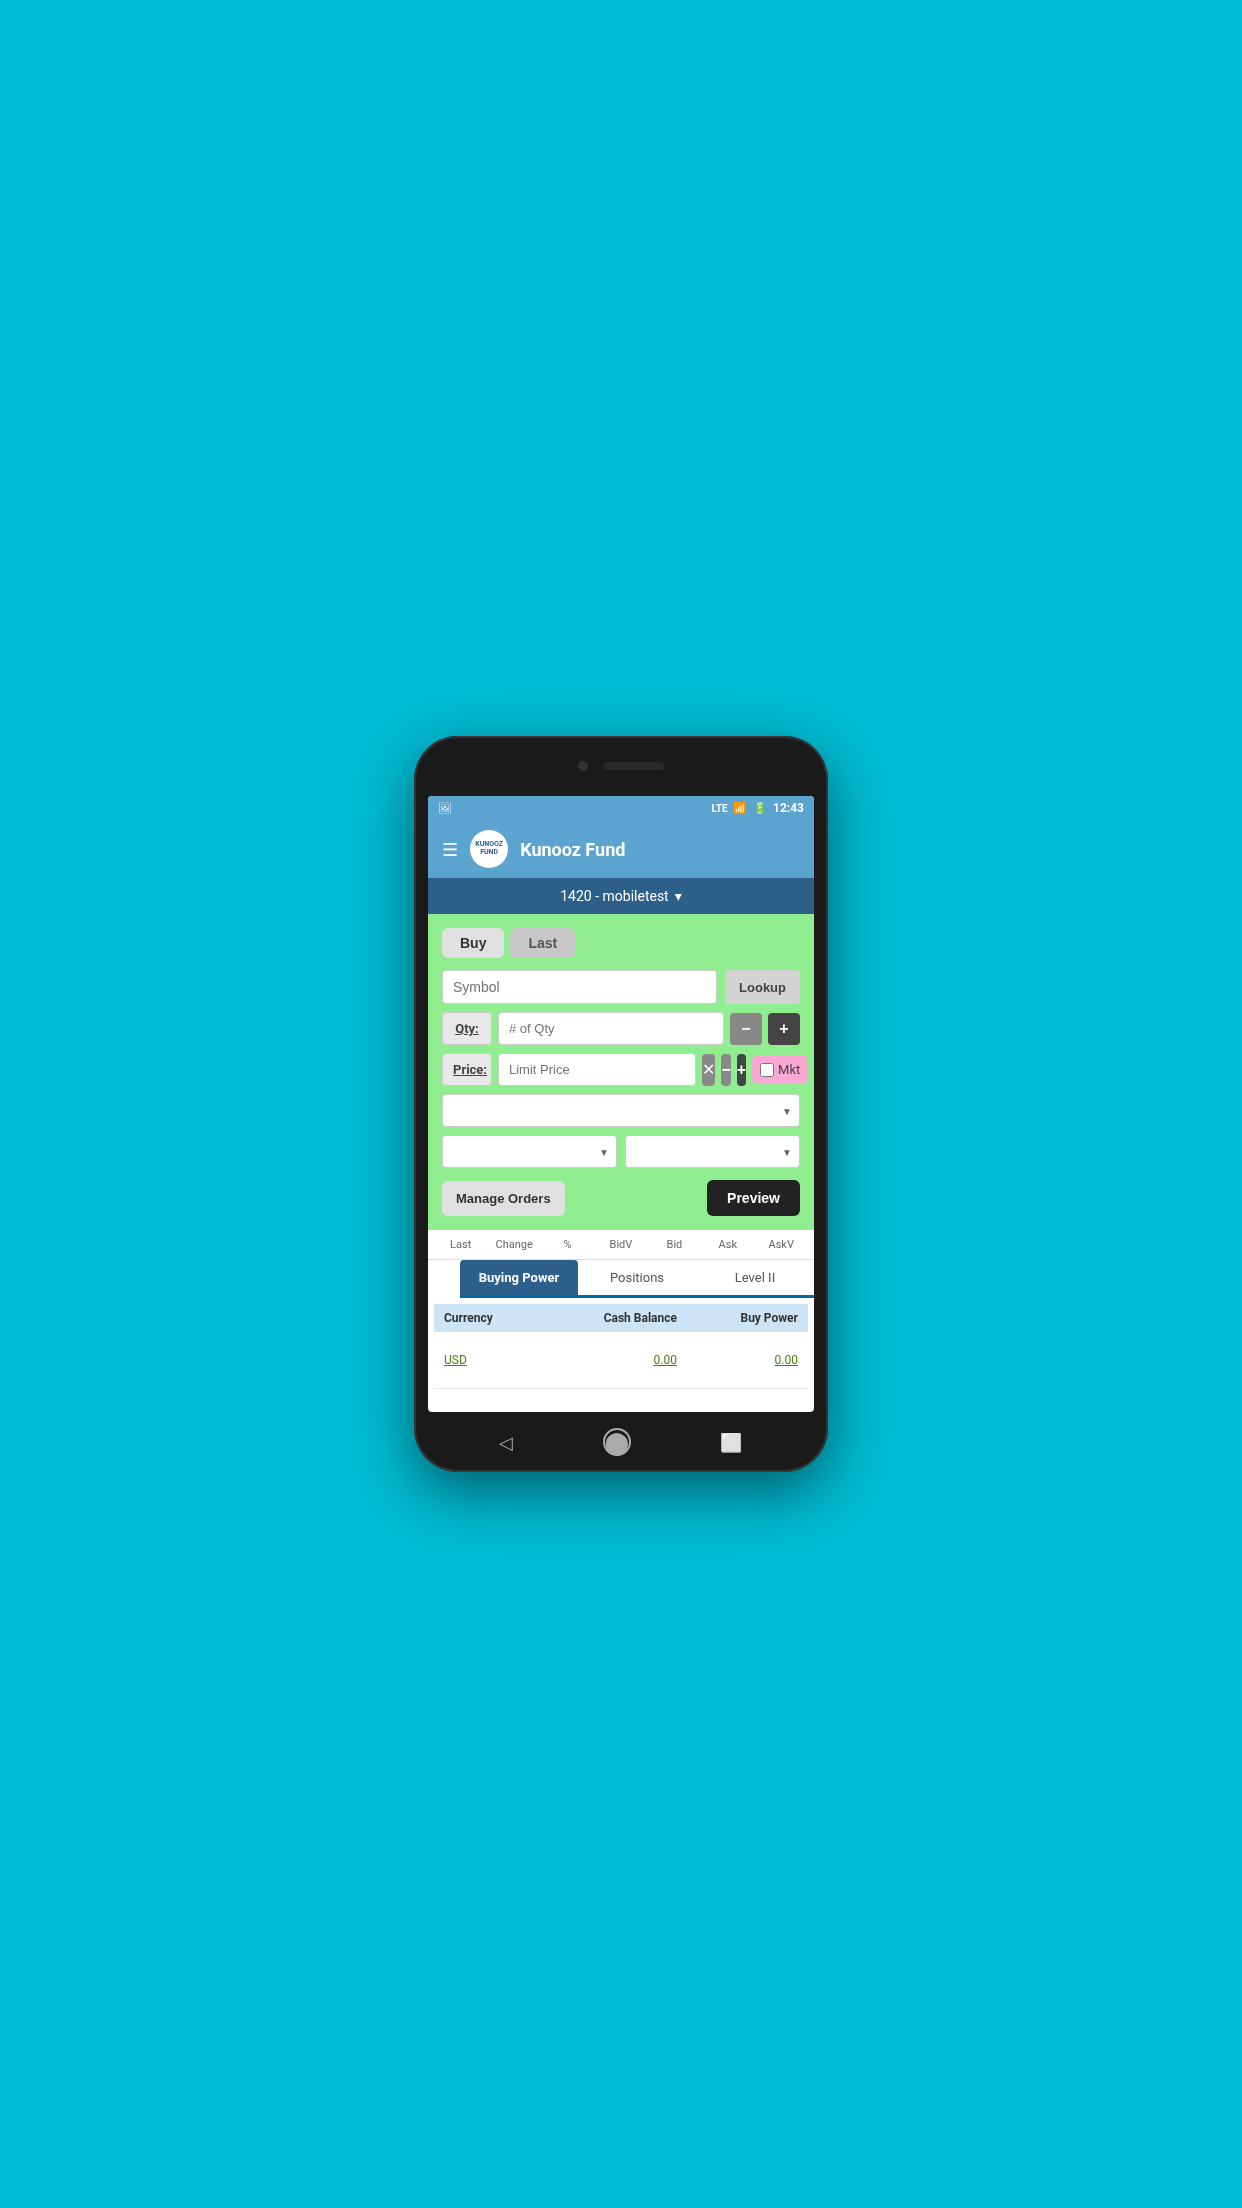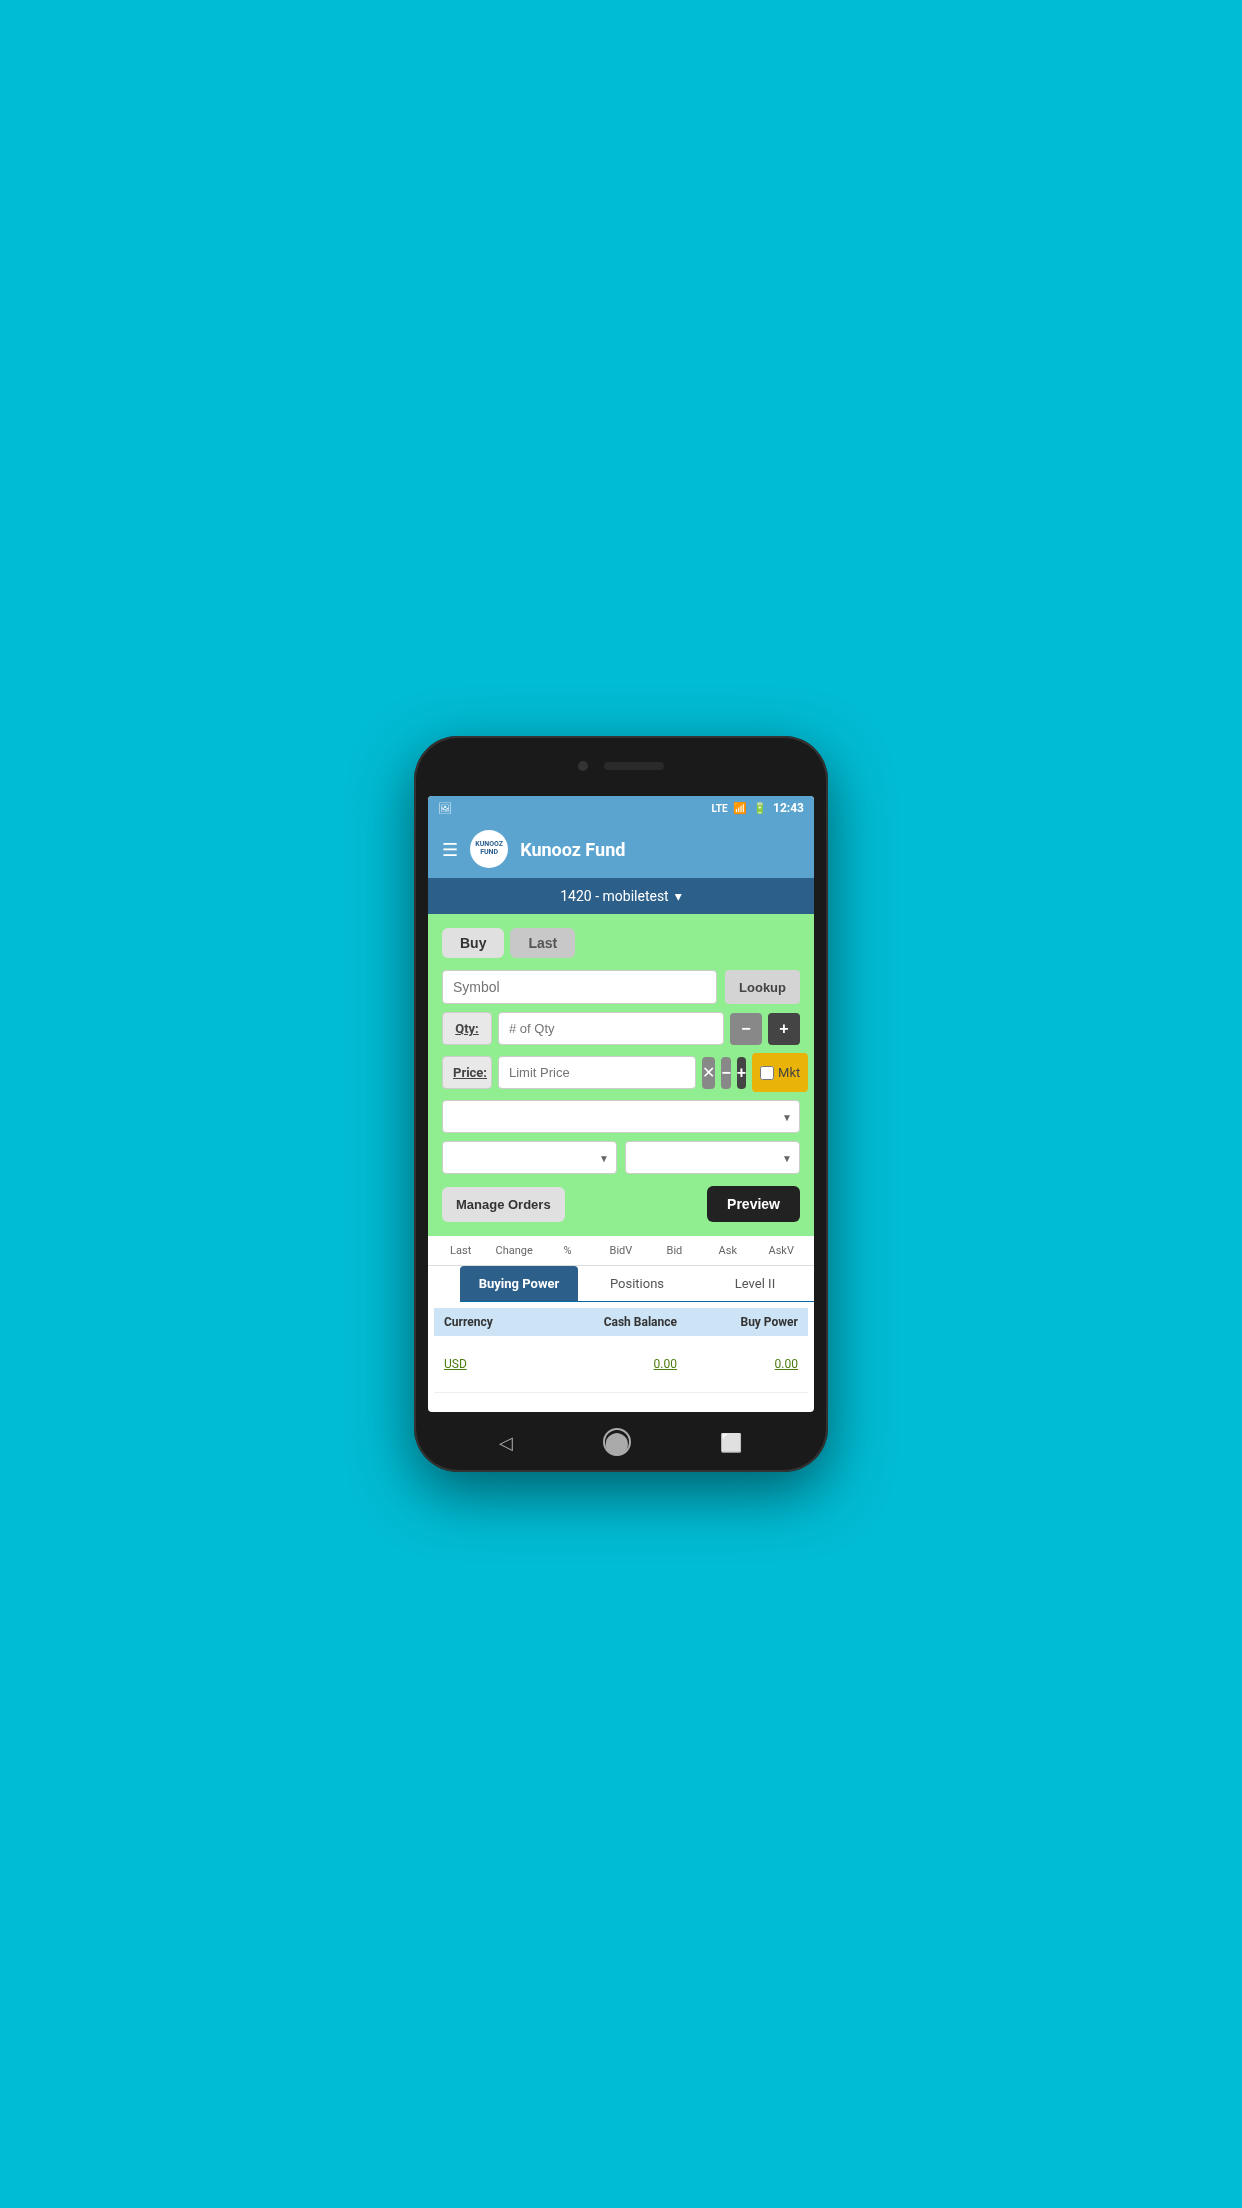--- a/index.html
+++ b/index.html
@@ -249,23 +249,23 @@
       border-radius: 4px;
       width: 32px; height: 32px;
       font-size: 16px;
       cursor: pointer;
       display: flex; align-items: center; justify-content: center;
     }
     .mkt-checkbox-wrap {
       display: flex;
       align-items: center;
       gap: 4px;
-      background: #eab308;
-      border-radius: 4px;
-      padding: 12px 8px;
+      background: #f9a8d4;
+      border-radius: 4px;
+      padding: 6px 8px;
     }
     .mkt-checkbox { width: 14px; height: 14px; }
     .mkt-label { font-size: 13px; color: #444; }
 
     
     .dropdown-row1 {
       margin-bottom: 8px;
     }
     .dropdown-row2 {
       display: flex;
@@ -334,21 +334,21 @@
     .market-col {
       flex: 1;
       text-align: center;
       font-size: 11px;
       color: #666;
     }
 
     
     .bottom-tabs {
       display: flex;
-      border-bottom: 1px solid #0369a1;
+      border-bottom: 3px solid #0369a1;
       margin-left: 32px;
     }
     .bottom-tab {
       flex: 1;
       text-align: center;
       padding: 10px 6px;
       font-size: 13px;
       cursor: pointer;
       color: #555;
     }

